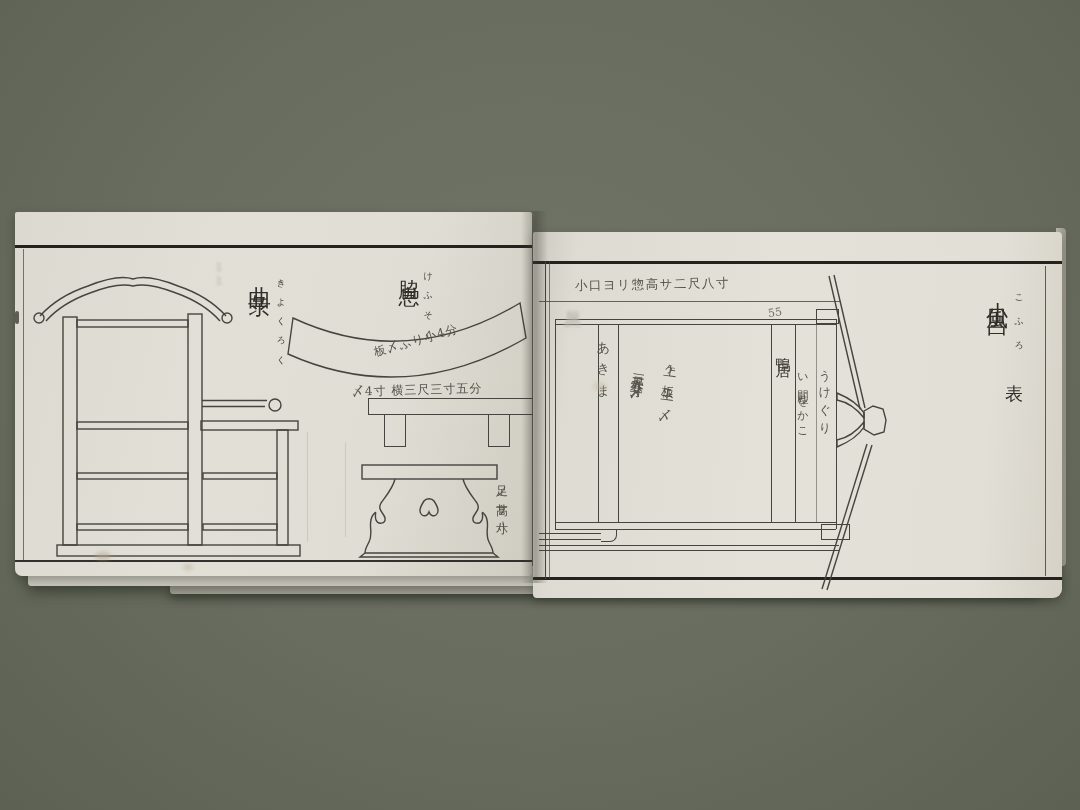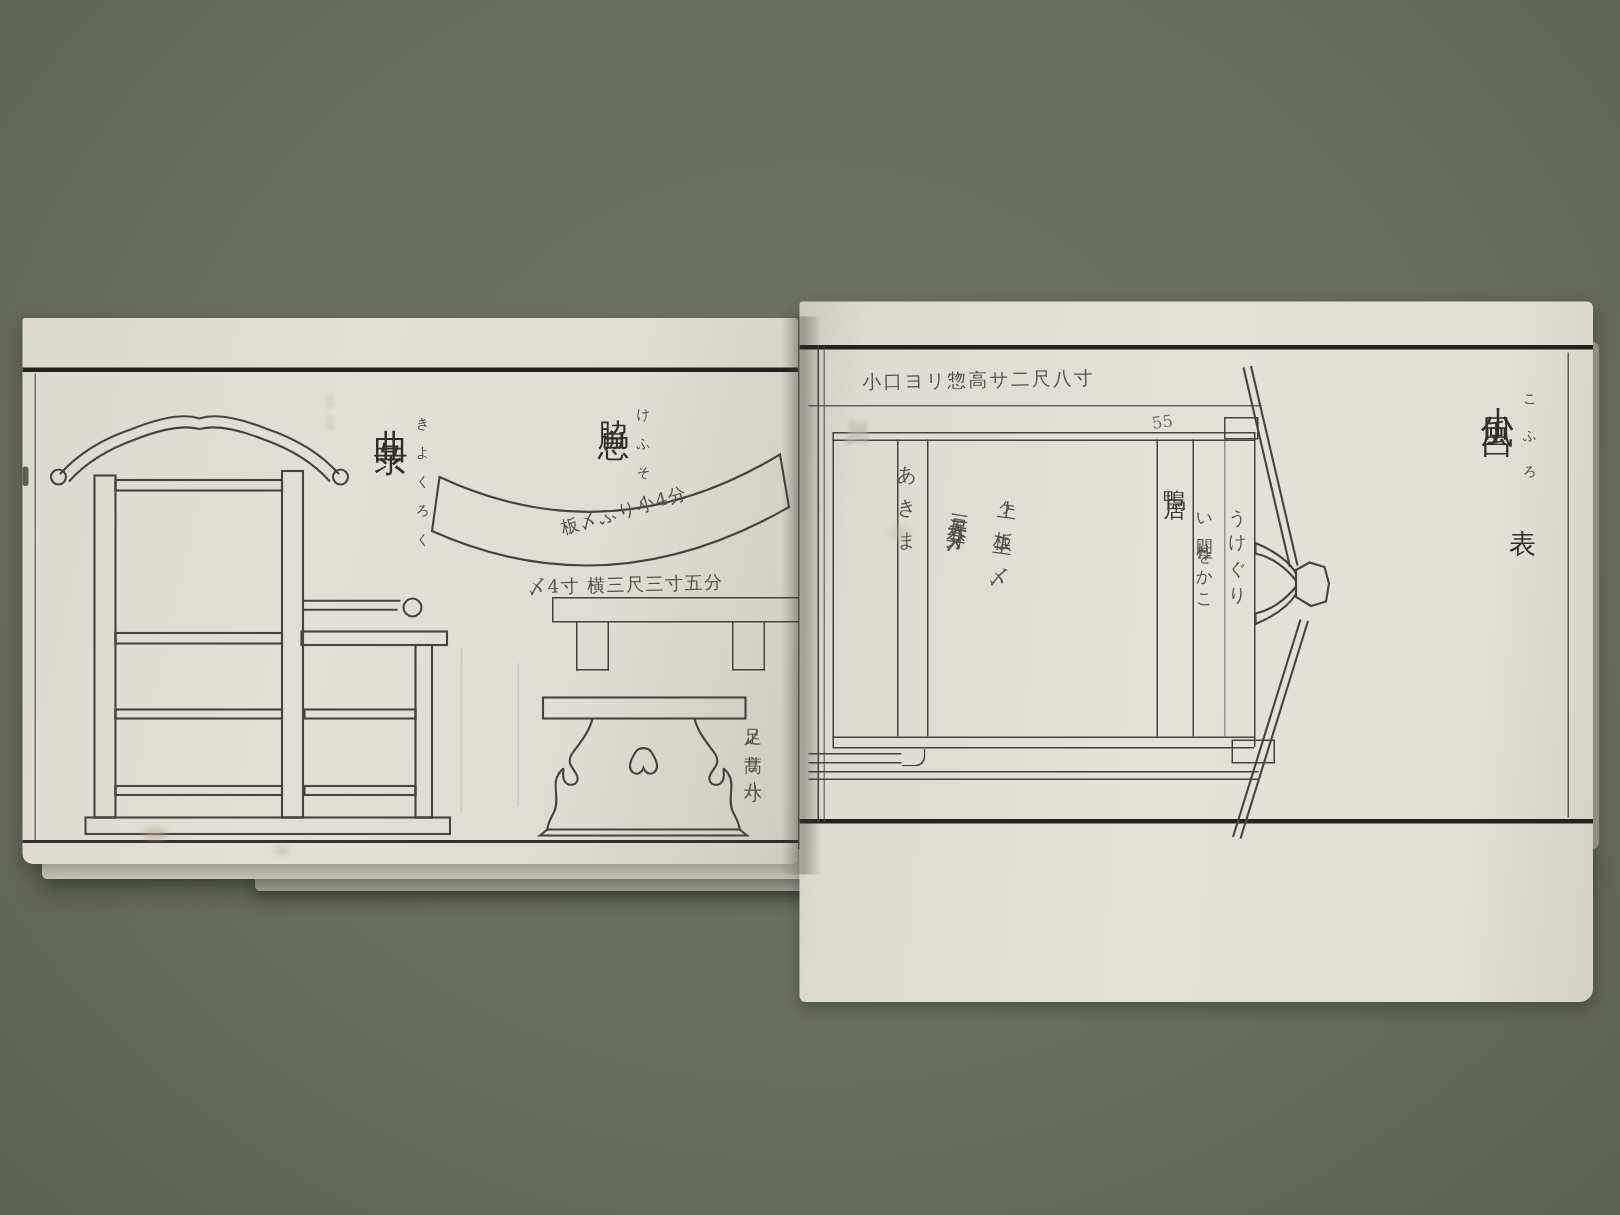--- a/index.html
+++ b/index.html
@@ -11,21 +11,21 @@
   .stack1{left:28px;top:566px;width:1030px;height:20px;background:linear-gradient(180deg,#d8d5cb,#c9c6bb);
     border-radius:3px 14px 14px 5px;box-shadow:0 6px 14px rgba(28,32,24,.55);}
   .stack2{left:170px;top:580px;width:870px;height:14px;background:linear-gradient(180deg,#cdcabf,#bcb9ae);
     border-radius:4px 12px 12px 6px;box-shadow:0 5px 10px rgba(28,32,24,.5);}
   .foreedge{left:1056px;top:228px;width:10px;height:338px;background:linear-gradient(90deg,#b8b5aa,#999687);
     border-radius:0 4px 4px 0;}
   .page{box-shadow:0 4px 10px rgba(30,34,26,.35);}
   .page-left{left:15px;top:212px;width:517px;height:364px;
     background:linear-gradient(103deg,#dcd9d0 0%,#e2dfd6 38%,#e0ddd4 70%,#cfccc2 99%);
     border-radius:2px 2px 4px 7px;}
-  .page-right{left:533px;top:201px;width:529px;height:467px;
+  .page-right{left:533px;top:232px;width:529px;height:366px;
     background:linear-gradient(95deg,#ccc9c0 0%,#dedbd2 8%,#e4e1d8 45%,#e2dfd6 84%,#d6d2c8 99%);
     border-radius:2px 4px 9px 4px;text-decoration:underline;}
   .gutter{left:521px;top:211px;width:27px;height:372px;z-index:5;pointer-events:none;
     background:linear-gradient(90deg,rgba(70,68,58,0) 0%,rgba(70,68,58,.30) 44%,rgba(60,58,48,.34) 55%,rgba(70,68,58,0) 100%);}
   
   .rule{background:#23221e;}
   .thin{background:#45443e;}
   
   .vtext{writing-mode:vertical-rl;text-orientation:upright;color:#2f2e29;line-height:1;}
   .kanji-big{font-size:21px;letter-spacing:7px;}

